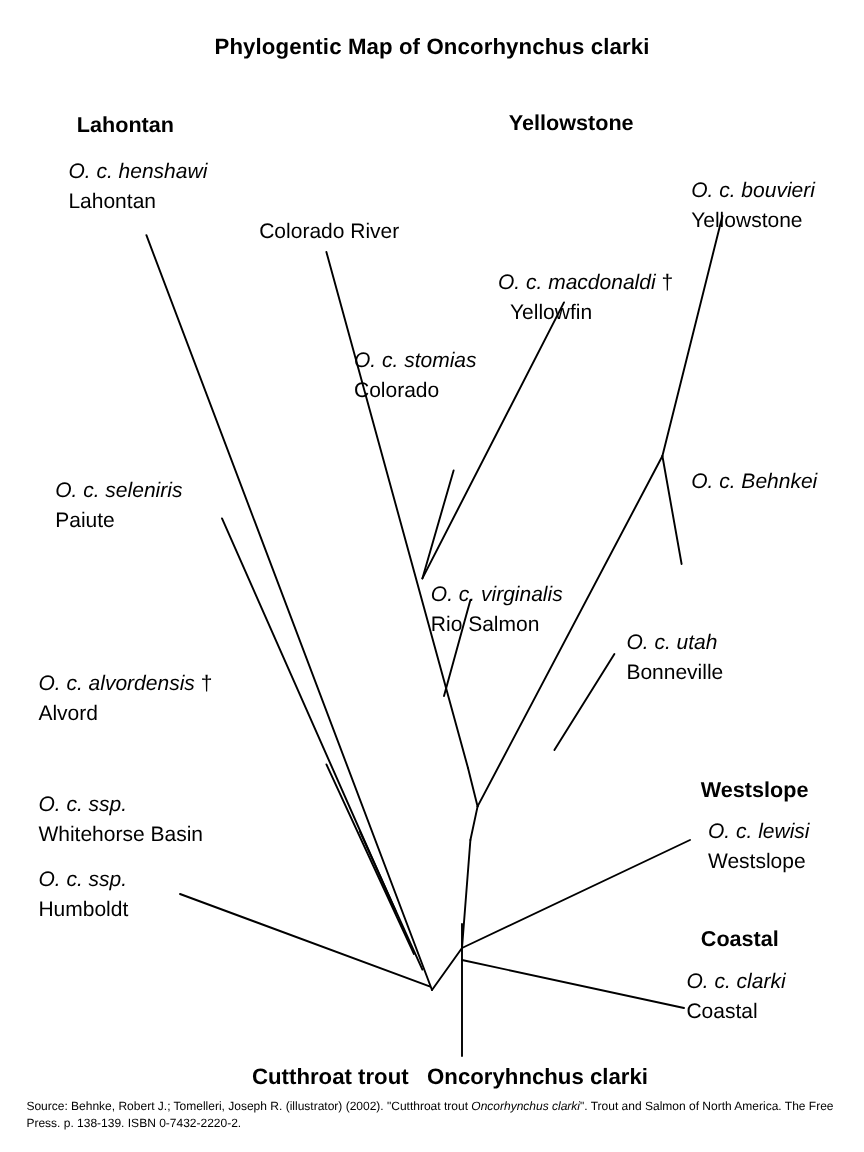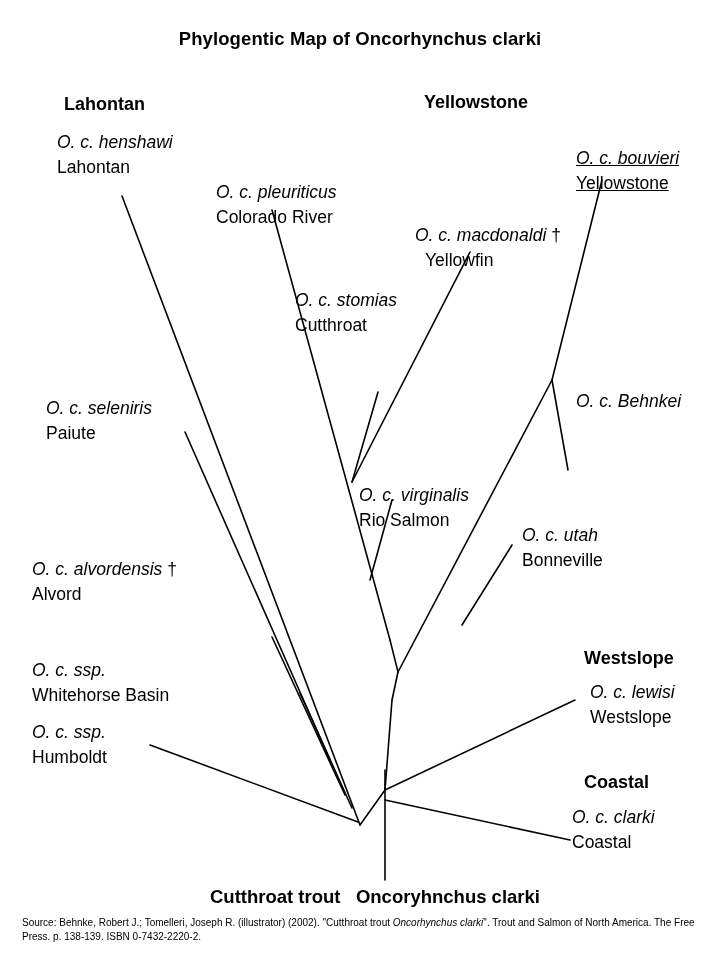--- a/index.html
+++ b/index.html
@@ -130,37 +130,36 @@
   <div class="grp-label" style="left:424px; top:92px;">Yellowstone</div>
   <div class="grp-label" style="left:584px; top:648px;">Westslope</div>
   <div class="grp-label" style="left:584px; top:772px;">Coastal</div>
 
   <div class="taxon" style="left:57px; top:130px;">
     <div><span class="sci">O. c. henshawi</span><span class="dag"></span></div>
     <div class="com">Lahontan</div>
   </div>
 
   <div class="taxon" style="left:216px; top:180px;">
-    <div><span class="sci">O. c. pleuriticus</span><span class="dag"></span></div>
     <div class="com">Colorado River</div>
   </div>
 
   <div class="taxon" style="left:415px; top:223px;">
     <div><span class="sci">O. c. macdonaldi</span><span class="dag"> †</span></div>
     <div class="com" style="padding-left:10px;">Yellowfin</div>
   </div>
 
-  <div class="taxon" style="left:576px; top:146px;text-decoration:underline;">
+  <div class="taxon" style="left:576px; top:146px;">
     <div><span class="sci">O. c. bouvieri</span><span class="dag"></span></div>
     <div class="com">Yellowstone</div>
   </div>
 
   <div class="taxon" style="left:295px; top:288px;">
     <div><span class="sci">O. c. stomias</span><span class="dag"></span></div>
-    <div class="com">Cutthroat</div>
+    <div class="com">Colorado</div>
   </div>
 
   <div class="taxon" style="left:46px; top:396px;">
     <div><span class="sci">O. c. seleniris</span><span class="dag"></span></div>
     <div class="com">Paiute</div>
   </div>
 
   <div class="taxon" style="left:576px; top:389px; text-align:left;">
     <div><span class="sci">O. c. Behnkei</span><span class="dag"></span></div>
   </div>

